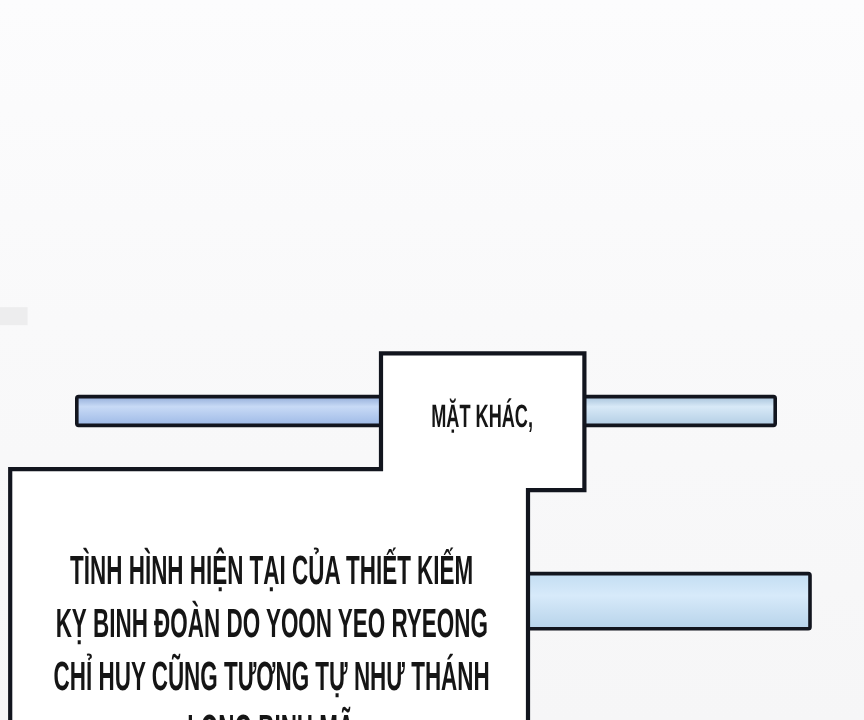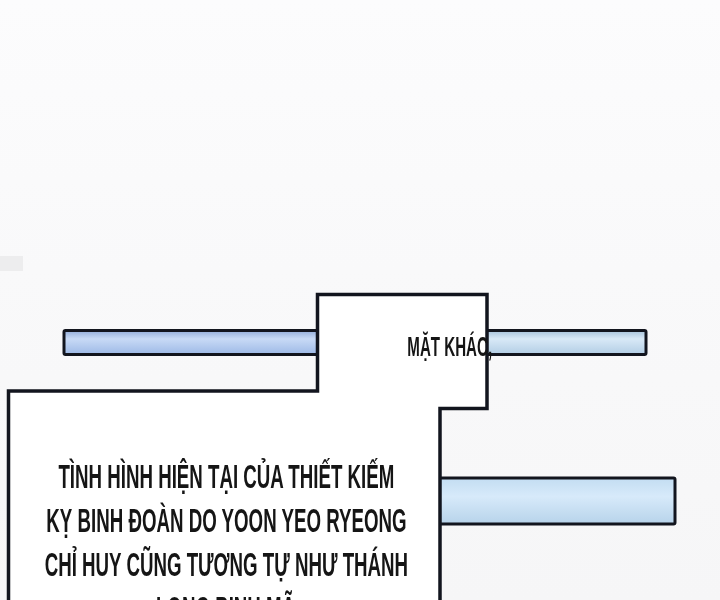--- a/index.html
+++ b/index.html
@@ -55,21 +55,21 @@
     <rect x="64" y="330.5" width="258" height="24" rx="1.5" fill="url(#gLeft)" stroke-width="3"></rect>
 
     <rect x="486" y="330.5" width="160" height="24" rx="1.5" fill="url(#gRight)" stroke-width="3"></rect>
 
     <rect x="438" y="478" width="237" height="46" rx="1.5" fill="url(#gBottom)" stroke-width="3"></rect>
 
     <path d="M 317.5 294.5 L 487 294.5 L 487 408.5 L 440 408.5 L 440 612 L 8.5 612 L 8.5 391 L 317.5 391 Z" stroke-width="3.5" stroke-miterlimit="4" fill="#ffffff"></path>
   </g>
 </svg>
 
-<div id="aside-bubble-text" class="txt" style="left:317px;top:326px;width:170px;margin-left:48px;">
+<div id="aside-bubble-text" class="txt" style="left:317px;top:326px;width:170px;">
   <span class="squeeze">MẶT KHÁC,</span>
 </div>
 
 <div class="txt" style="left:14px;top:455px;width:424px;">
   <div class="line">
     <span class="squeeze">TÌNH HÌNH HIỆN TẠI CỦA THIẾT KIẾM</span>
   </div>
   <div class="line">
     <span class="squeeze">KỴ BINH ĐOÀN DO YOON YEO RYEONG</span>
   </div>

